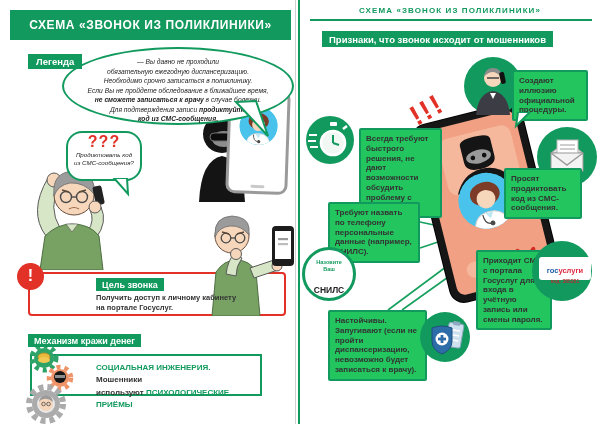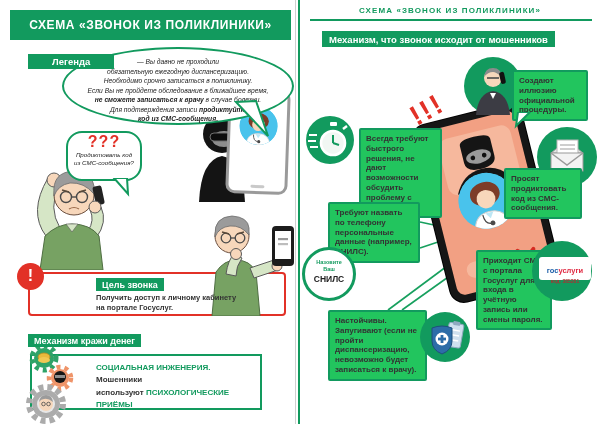--- a/index.html
+++ b/index.html
@@ -22,21 +22,21 @@
               border:2px solid var(--green);border-radius:50%;z-index:3;
               font-size:6.7px;font-style:italic;line-height:1.42;text-align:center;padding-top:8px;color:#222}
   .bubble-q{position:absolute;left:66px;top:131px;width:76px;height:50px;background:#fff;border:2px solid var(--green);
             border-radius:16px;text-align:center;z-index:3;padding-top:1px}
   .qmarks{color:var(--red);font-weight:900;font-size:16px;letter-spacing:1px;line-height:1.05}
   .qtxt{font-size:6.2px;font-style:italic;line-height:1.3;color:#222}
   .goal-box{position:absolute;left:28px;top:272px;width:258px;height:44px;border:2px solid var(--red);border-radius:4px;z-index:1}
   .excl-circle{position:absolute;left:17px;top:263px;width:27px;height:27px;border-radius:50%;background:var(--red);
                color:#fff;font-weight:900;font-size:16px;text-align:center;line-height:26px;z-index:5}
   .goal-text{position:absolute;left:96px;top:293px;font-size:7.5px;font-weight:bold;line-height:1.3;z-index:4}
-  .mech-box{position:absolute;left:30px;top:354px;width:232px;height:56px;border:2px solid var(--green);
+  .mech-box{position:absolute;left:30px;top:354px;width:232px;height:42px;border:2px solid var(--green);
             background:#fff;z-index:1;font-size:8px;line-height:1.55;padding:6px 4px 0 64px;font-weight:bold}
   .mech-box .g{color:var(--green)}
   .divider-gray{position:absolute;left:295px;top:0;width:1px;height:424px;background:#cfcfcf}
   .divider-green{position:absolute;left:298px;top:0;width:2px;height:424px;background:var(--green)}
   .hline{position:absolute;left:310px;top:19px;width:282px;height:2px;background:var(--green)}
   .excl3{position:absolute;left:410px;top:94px;color:var(--red);font-weight:900;font-size:28px;
          transform:rotate(-30deg);letter-spacing:2px;z-index:3}
   .phone-r{position:absolute;left:430px;top:112px;width:112px;height:182px;background:#161616;border-radius:14px;
            transform:rotate(-14deg);z-index:2;box-shadow:0 0 0 1px #000}
   .phone-r .screen{position:absolute;left:7px;top:7px;width:98px;height:168px;background:var(--salmon);border-radius:8px}
@@ -46,35 +46,35 @@
   .phone-l{position:absolute;left:32px;top:4px;width:62px;height:104px;background:#fff;border:3px solid #9a9a9a;
            border-radius:9px;transform:rotate(2deg);z-index:2}
   .gos-circle{position:absolute;left:532px;top:241px;width:60px;height:60px;border-radius:50%;background:var(--green);z-index:5}
   .gos-chip{position:absolute;left:7px;top:16px;width:52px;height:23px;background:#fff;border-radius:3px;text-align:center;padding-top:2px}
   .gos-chip .b{color:#1b5ea8;font-weight:900;font-size:7.5px}
   .gos-chip .r{color:#e02b43;font-weight:900;font-size:7.5px}
   .gos-chip .code{display:block;font-size:5px;color:#a33;font-weight:bold;margin-top:1px}
   .snils{position:absolute;left:302px;top:247px;width:54px;height:54px;border-radius:50%;background:#fff;
          border:3px solid var(--green);z-index:5;text-align:center;padding-top:9px}
   .snils .s1{display:block;font-size:5.5px;color:var(--green);font-weight:bold;line-height:1.25}
-  .snils .s3{display:block;font-size:8.5px;color:#222;font-weight:900;margin-top:1px}
+  .snils .s3{display:block;font-size:8.5px;color:#222;font-weight:900;margin-top:12px}
   .icon-circ{position:absolute;z-index:4}
   svg{display:block}
 </style>
 </head>
 <body>
 
 <div id="stage">
 
   <div class="divider-gray"></div>
   <div class="divider-green"></div>
 
   <div class="hdr-left">СХЕМА «ЗВОНОК ИЗ ПОЛИКЛИНИКИ»</div>
 
-  <div class="glabel" style="left:28px;top:54px;font-size:9.5px;padding:2px 24px">Легенда</div>
+  <div class="glabel" style="left:28px;top:54px;font-size:9.5px;padding:2px 8px">Легенда</div>
 
   <div class="bubble-big">
     <div>— Вы давно не проходили</div>
     <div>обязательную ежегодную диспансеризацию.</div>
     <div>Необходимо срочно записаться в поликлинику.</div>
     <div>Если Вы не пройдете обследование в ближайшее время,</div>
     <div><b>не сможете записаться к врачу</b><span> в случае болезни.</span></div>
     <div><span>Для подтверждения записи </span><b>продиктуйте</b></div>
     <div><b>код из СМС-сообщения.</b></div>
   </div>
@@ -180,21 +180,21 @@
     <circle cx="26" cy="62" r="14" fill="#ababab"></circle>
     <circle cx="26" cy="62" r="9" fill="#e7e7e7"></circle>
     <circle cx="26" cy="62" r="7" fill="#f7d7bb"></circle>
     <path d="M19,60 Q20,53 26,53 Q32,53 33,60 Q28,56 24,57 Q21,57 19,60 Z" fill="#9b9b9b"></path>
     <circle cx="23.5" cy="62" r="1.8" fill="none" stroke="#4a4a4a" stroke-width="0.8"></circle>
     <circle cx="28.5" cy="62" r="1.8" fill="none" stroke="#4a4a4a" stroke-width="0.8"></circle>
   </svg>
 
   <div class="hdr-right">СХЕМА «ЗВОНОК ИЗ ПОЛИКЛИНИКИ»</div>
   <div class="hline"></div>
-  <div class="glabel" style="left:322px;top:31px;font-size:9.5px;padding:2.5px 7px">Механизм, что звонок исходит от мошенников</div>
+  <div class="glabel" style="left:322px;top:31px;font-size:9.5px;padding:2.5px 7px">Признаки, что звонок исходит от мошенников</div>
 
   <svg class="abs" style="left:300px;top:0;z-index:1" width="300" height="424">
     <g stroke="#17a05e" stroke-width="1.6">
       <line x1="182" y1="148" x2="200" y2="114"></line>
         <line x1="188" y1="152" x2="216" y2="118"></line>
       <line x1="156" y1="186" x2="141" y2="156"></line>
         <line x1="160" y1="196" x2="141" y2="170"></line>
       <line x1="198" y1="208" x2="206" y2="190"></line>
         <line x1="203" y1="213" x2="214" y2="194"></line>
       <line x1="148" y1="228" x2="120" y2="222"></line>

